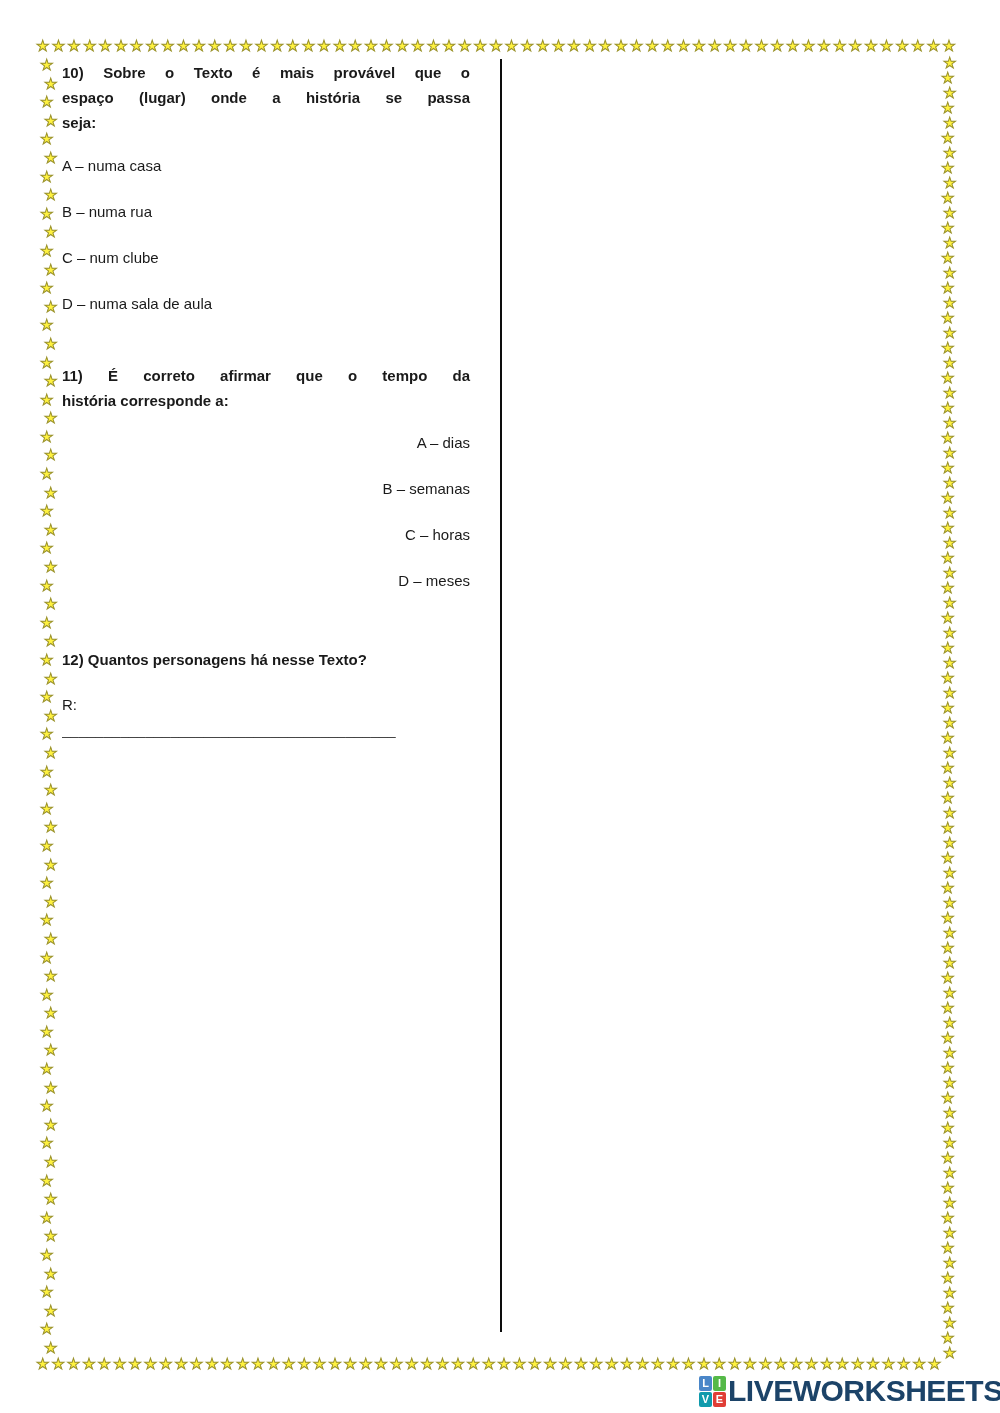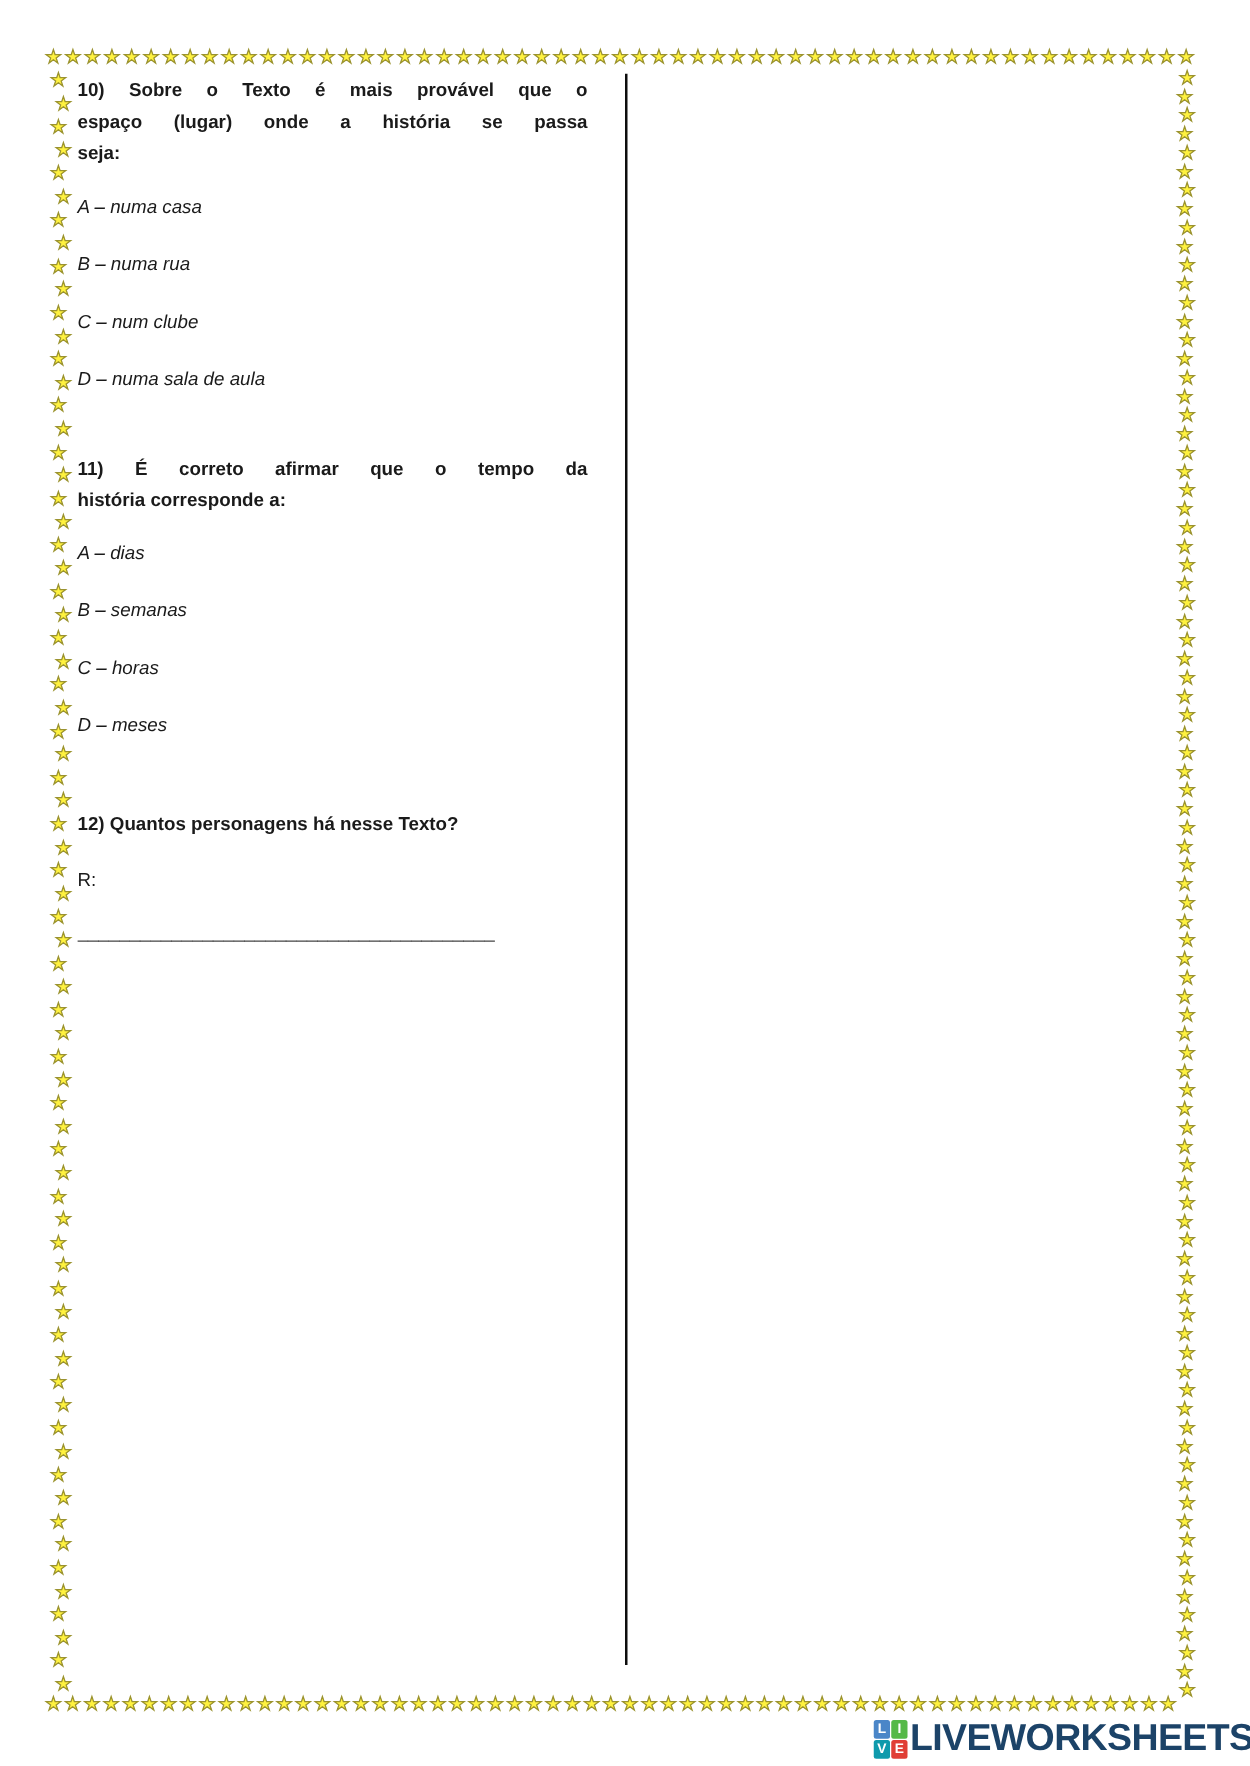--- a/index.html
+++ b/index.html
@@ -44,28 +44,28 @@
   .content {
     position: absolute;
     left: 62px; top: 60px;
     width: 408px;
     font-size: 15px;
     line-height: 25px;
   }
   .qline { font-weight: bold; text-align: justify; }
   .qline.fill { text-align-last: justify; }
   .opts { margin-top: 18px; }
-  .opts.tight { margin-top: 17px; }
-  .option { margin-top: 21px; font-style: italic; }
+  .opts.tight { margin-top: 17px; text-align: right; }
+  .option { margin-top: 21px; }
   .option:first-child { margin-top: 0; }
   .q11 { margin-top: 47px; }
   .q12 { margin-top: 54px; }
   .answer-prefix { margin-top: 20px; }
   .answer-blank {
-    margin-top: 16px;
+    margin-top: 0;
     color: #3a3a3a;
     letter-spacing: 0;
     white-space: nowrap;
     overflow: hidden;
     width: 396px;
   }
 
   
   .logo {
     position: absolute;

